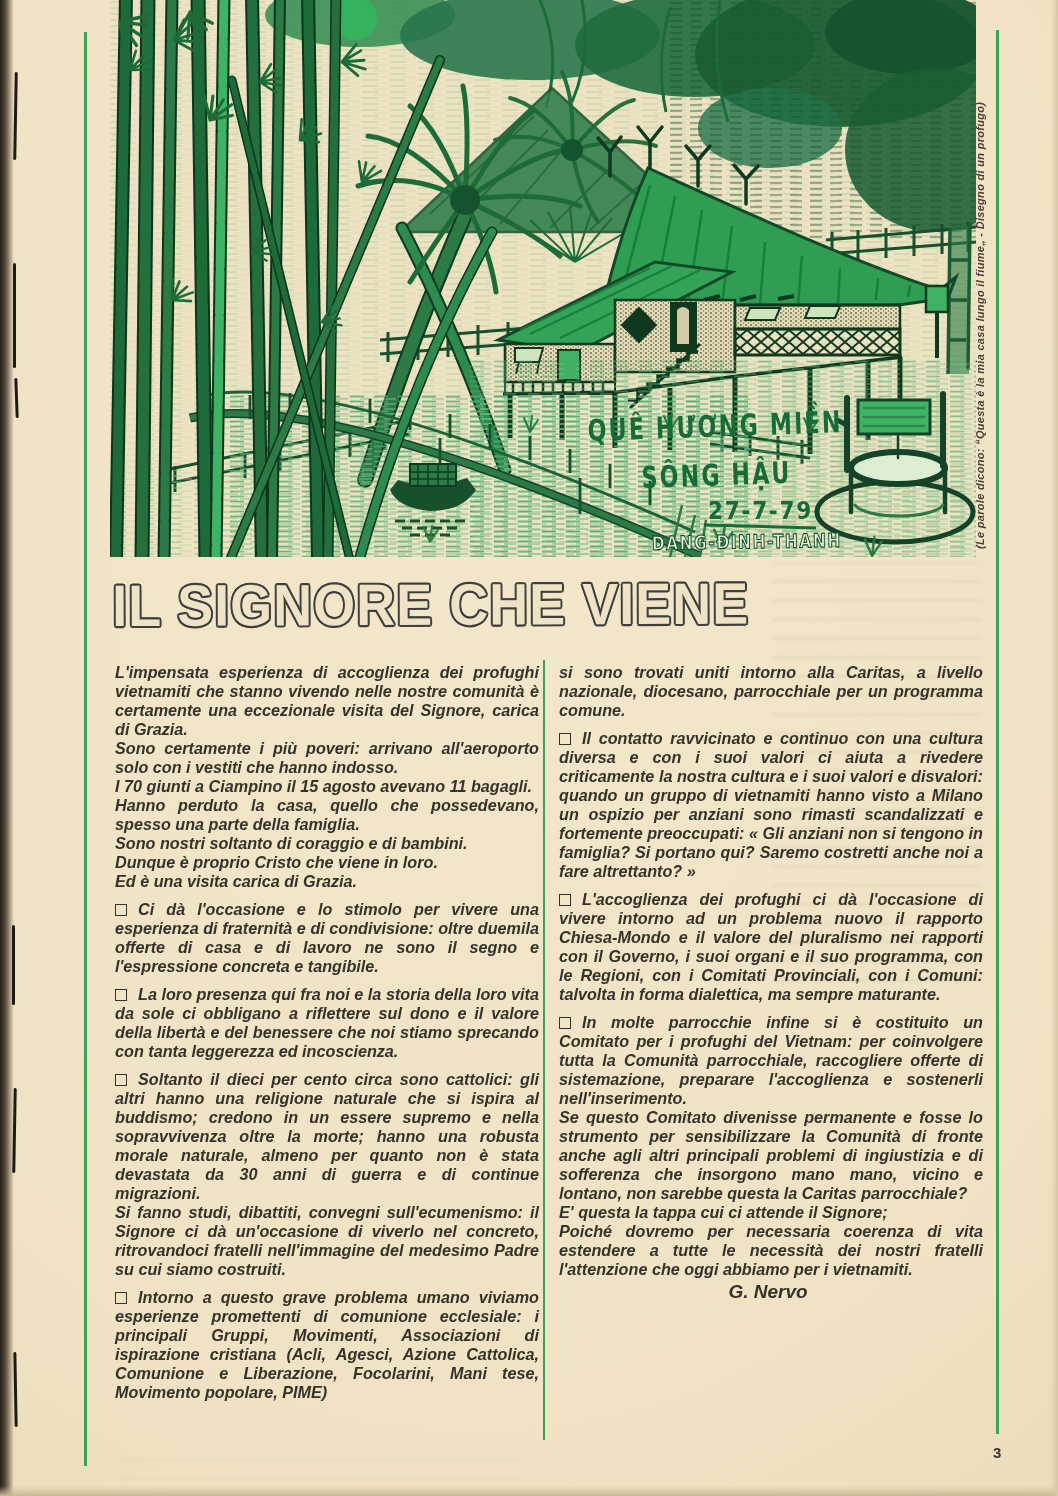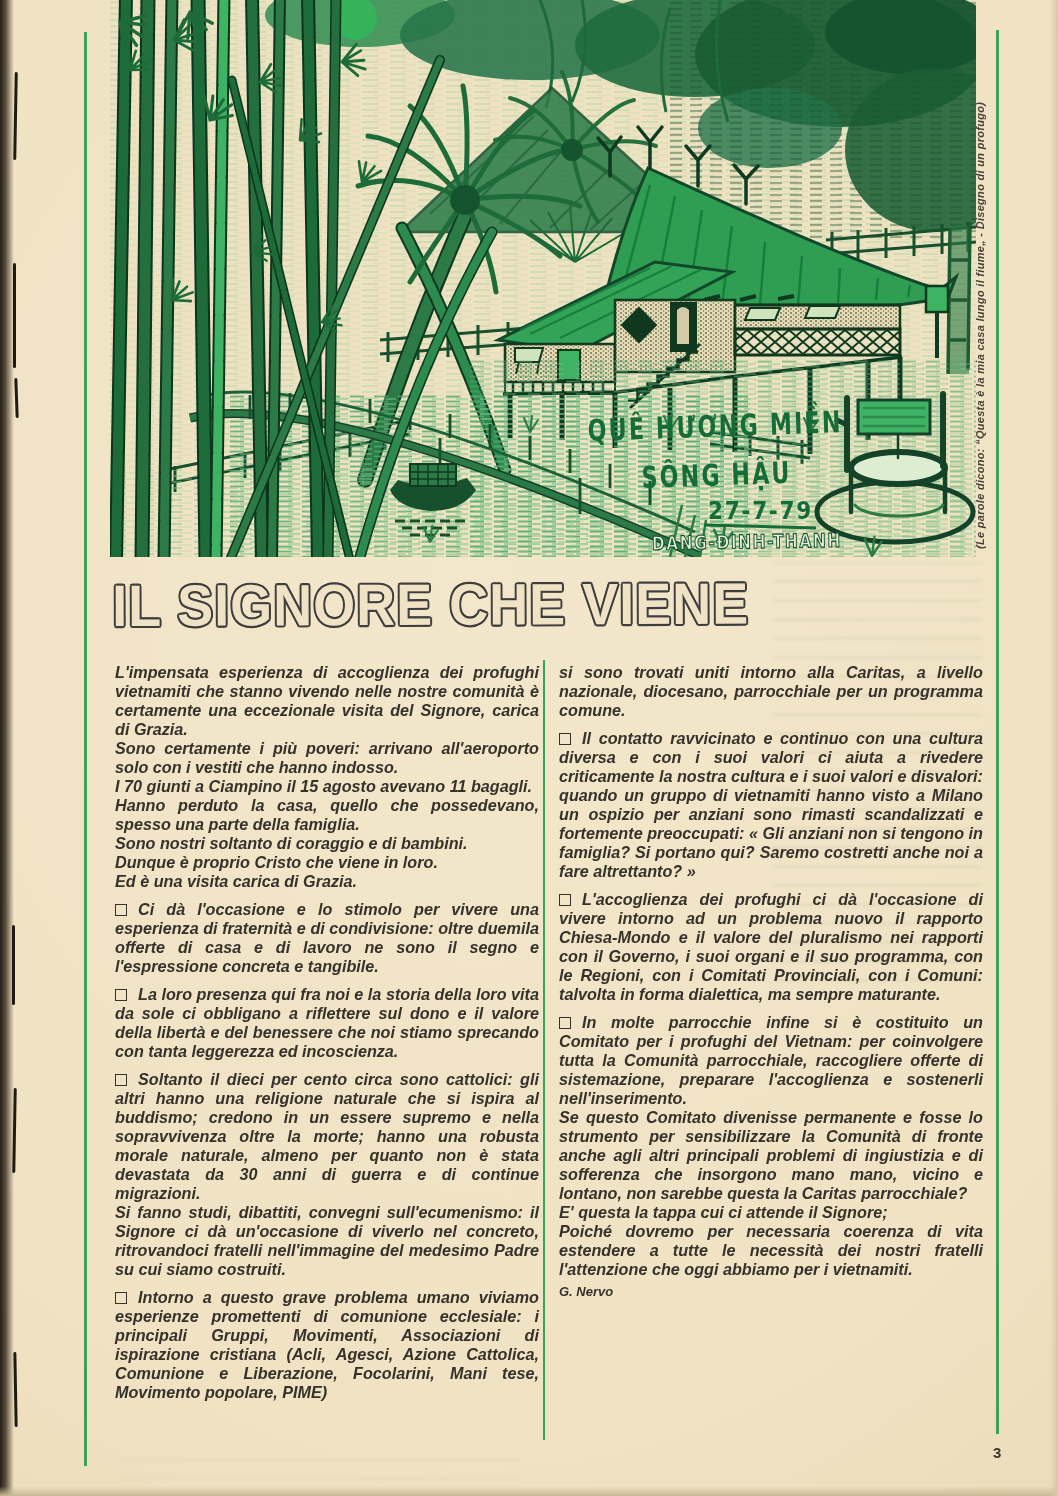--- a/index.html
+++ b/index.html
@@ -27,21 +27,21 @@
         text-shadow:2px 0 0 #3e3e3e,-2px 0 0 #3e3e3e,0 2px 0 #3e3e3e,0 -2px 0 #3e3e3e,
                     1.5px 1.5px 0 #3e3e3e,-1.5px 1.5px 0 #3e3e3e,1.5px -1.5px 0 #3e3e3e,-1.5px -1.5px 0 #3e3e3e;}
   
   .columns{position:absolute;left:115px;top:656px;width:868px;display:flex;gap:20px;margin-top:7px;}
   .col{width:424px;font-style:italic;font-weight:bold;font-size:16.2px;line-height:19px;
        color:#35322b;text-align:justify;}
   .para{margin:0;}
   .para.box{margin-top:9px;}
   .bullet{display:inline-block;width:10px;height:10px;border:1.7px solid #35322b;
        margin-right:11px;vertical-align:-1px;background:transparent;}
-  .byline{margin-top:3px;text-align:left;padding-right:6px;font-size:13px;}
+  .byline{margin-top:3px;text-align:center;padding-right:6px;font-size:19px;}
   .pageno{position:absolute;left:993px;top:1444px;font-size:15px;font-weight:bold;color:#3b372e;}
   
   .vcap{position:absolute;left:974px;top:549px;width:505px;height:17px;
         transform:rotate(-90deg);transform-origin:0 0;
         font-style:italic;font-weight:bold;font-size:11px;letter-spacing:.3px;color:#46423a;white-space:nowrap;}
   .drawing{position:absolute;left:110px;top:0;}
 </style>
 </head>
 <body>
 

